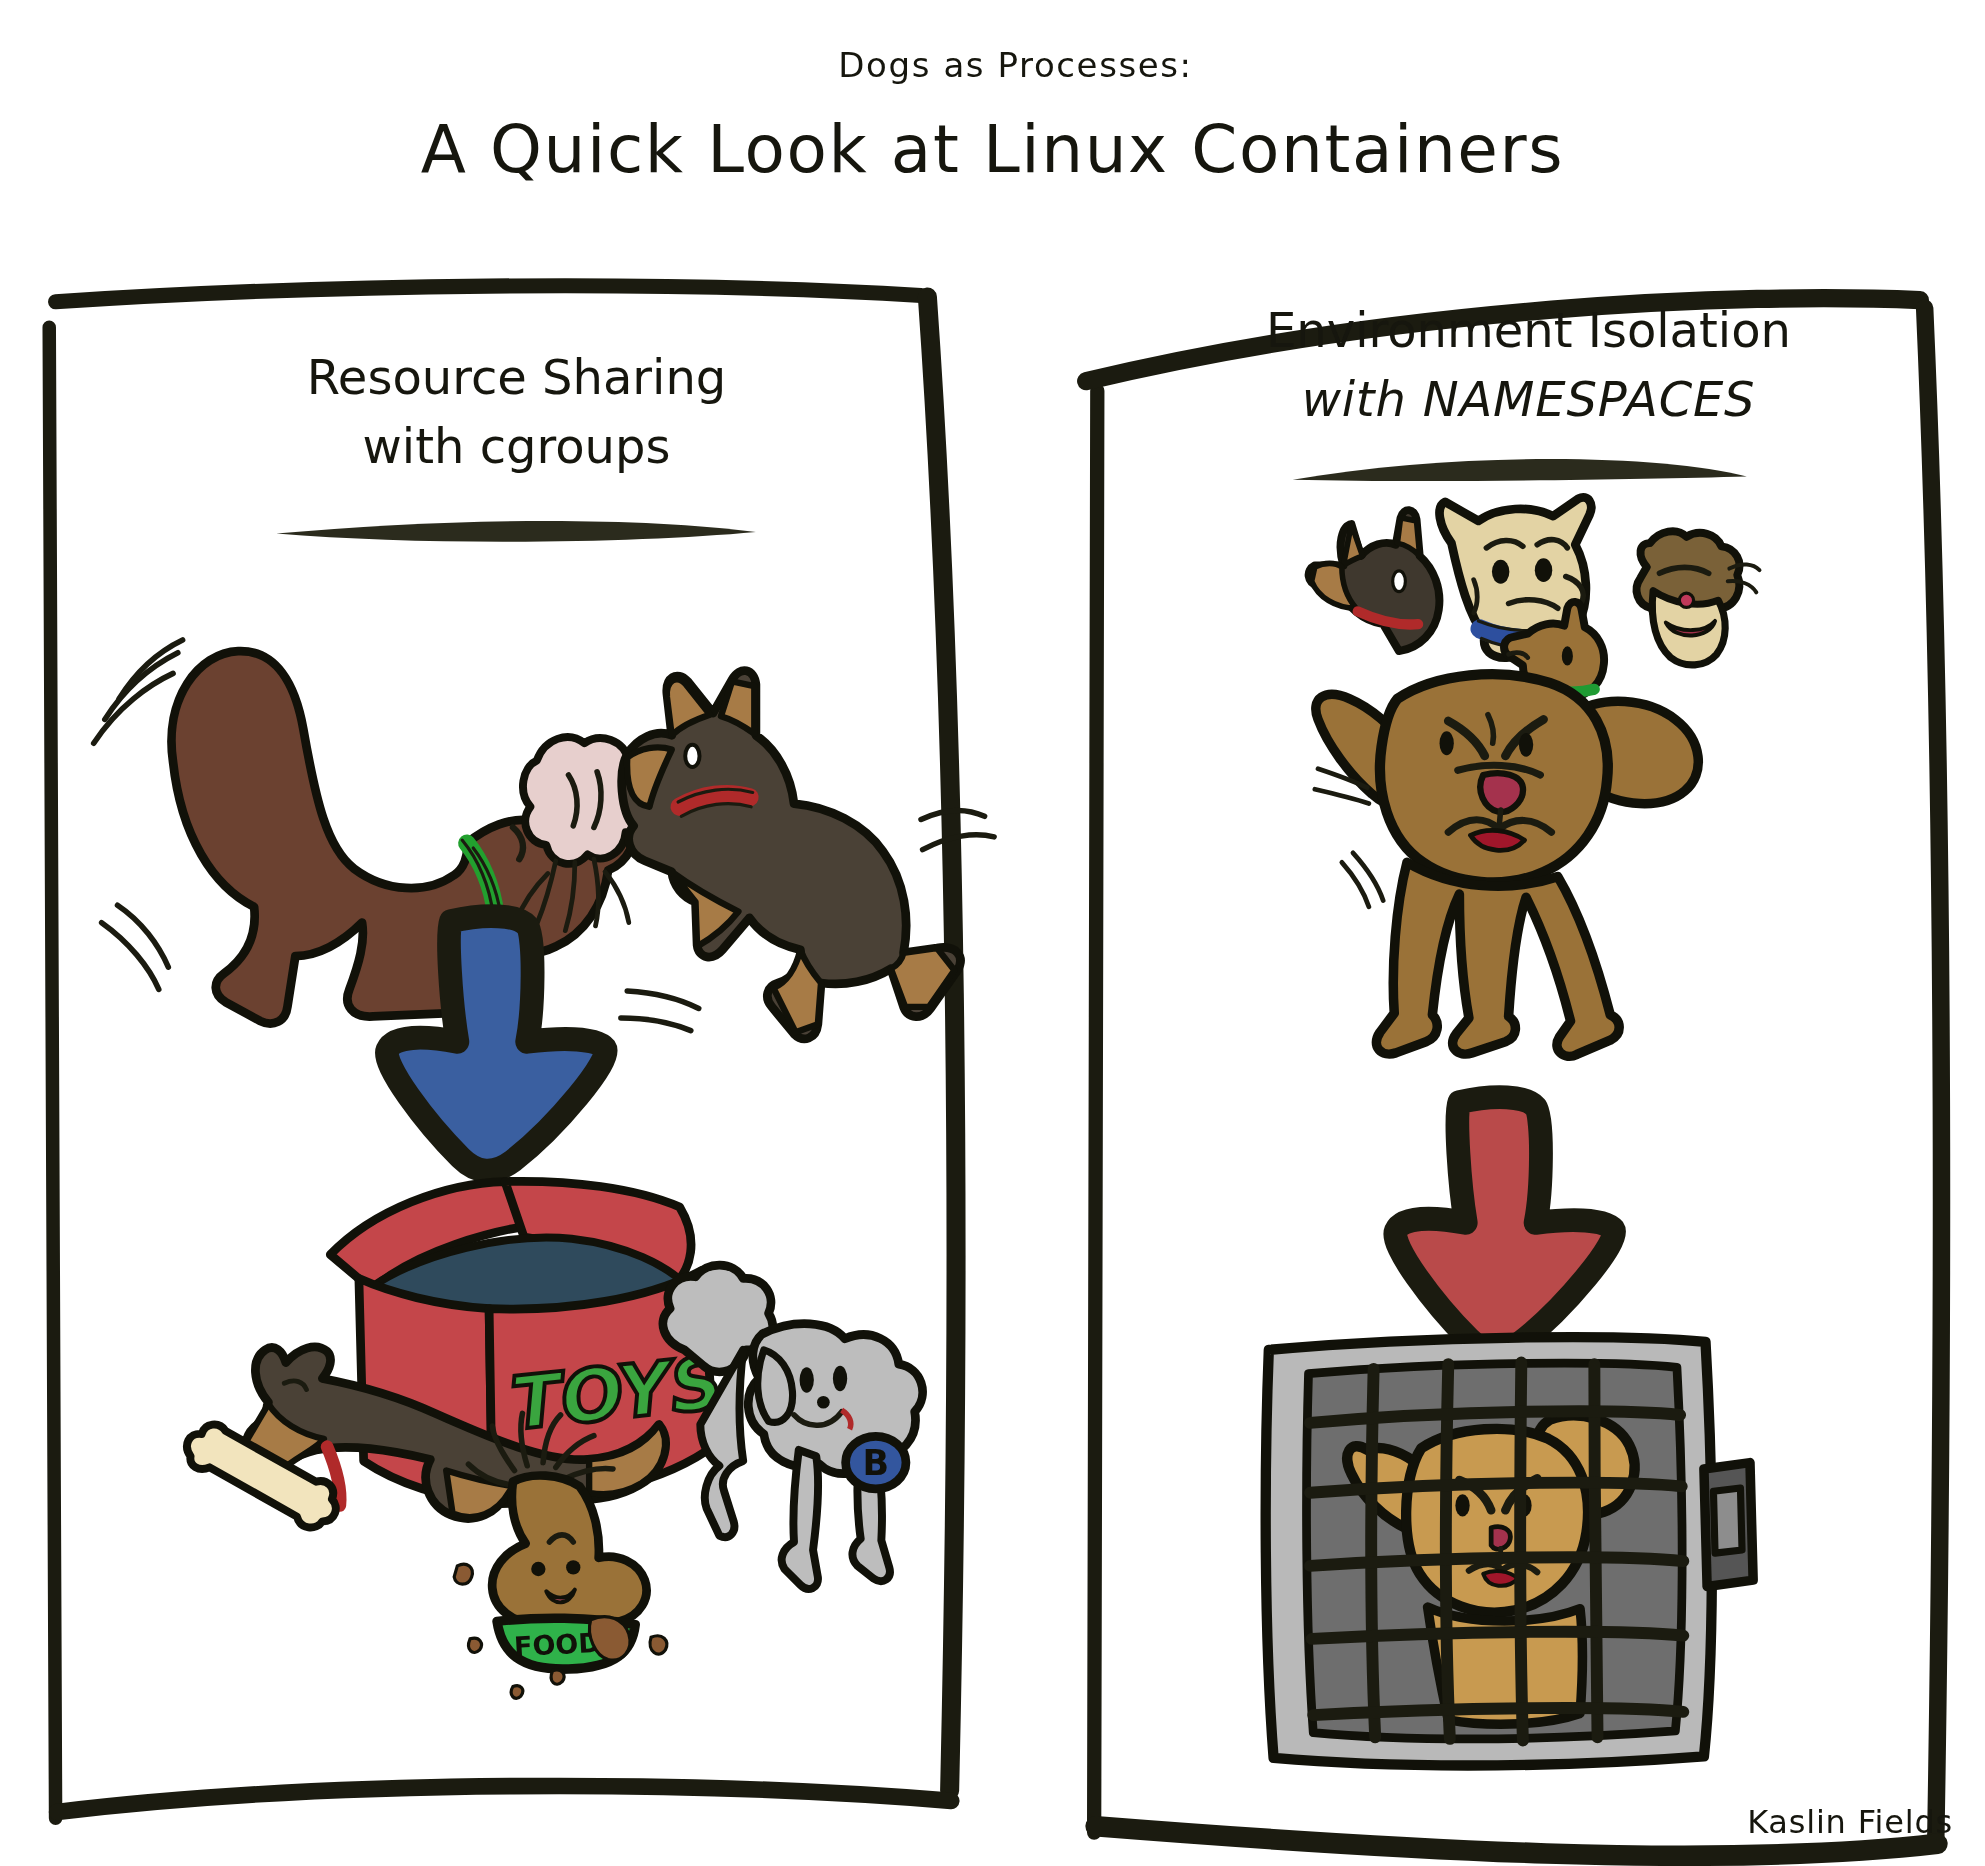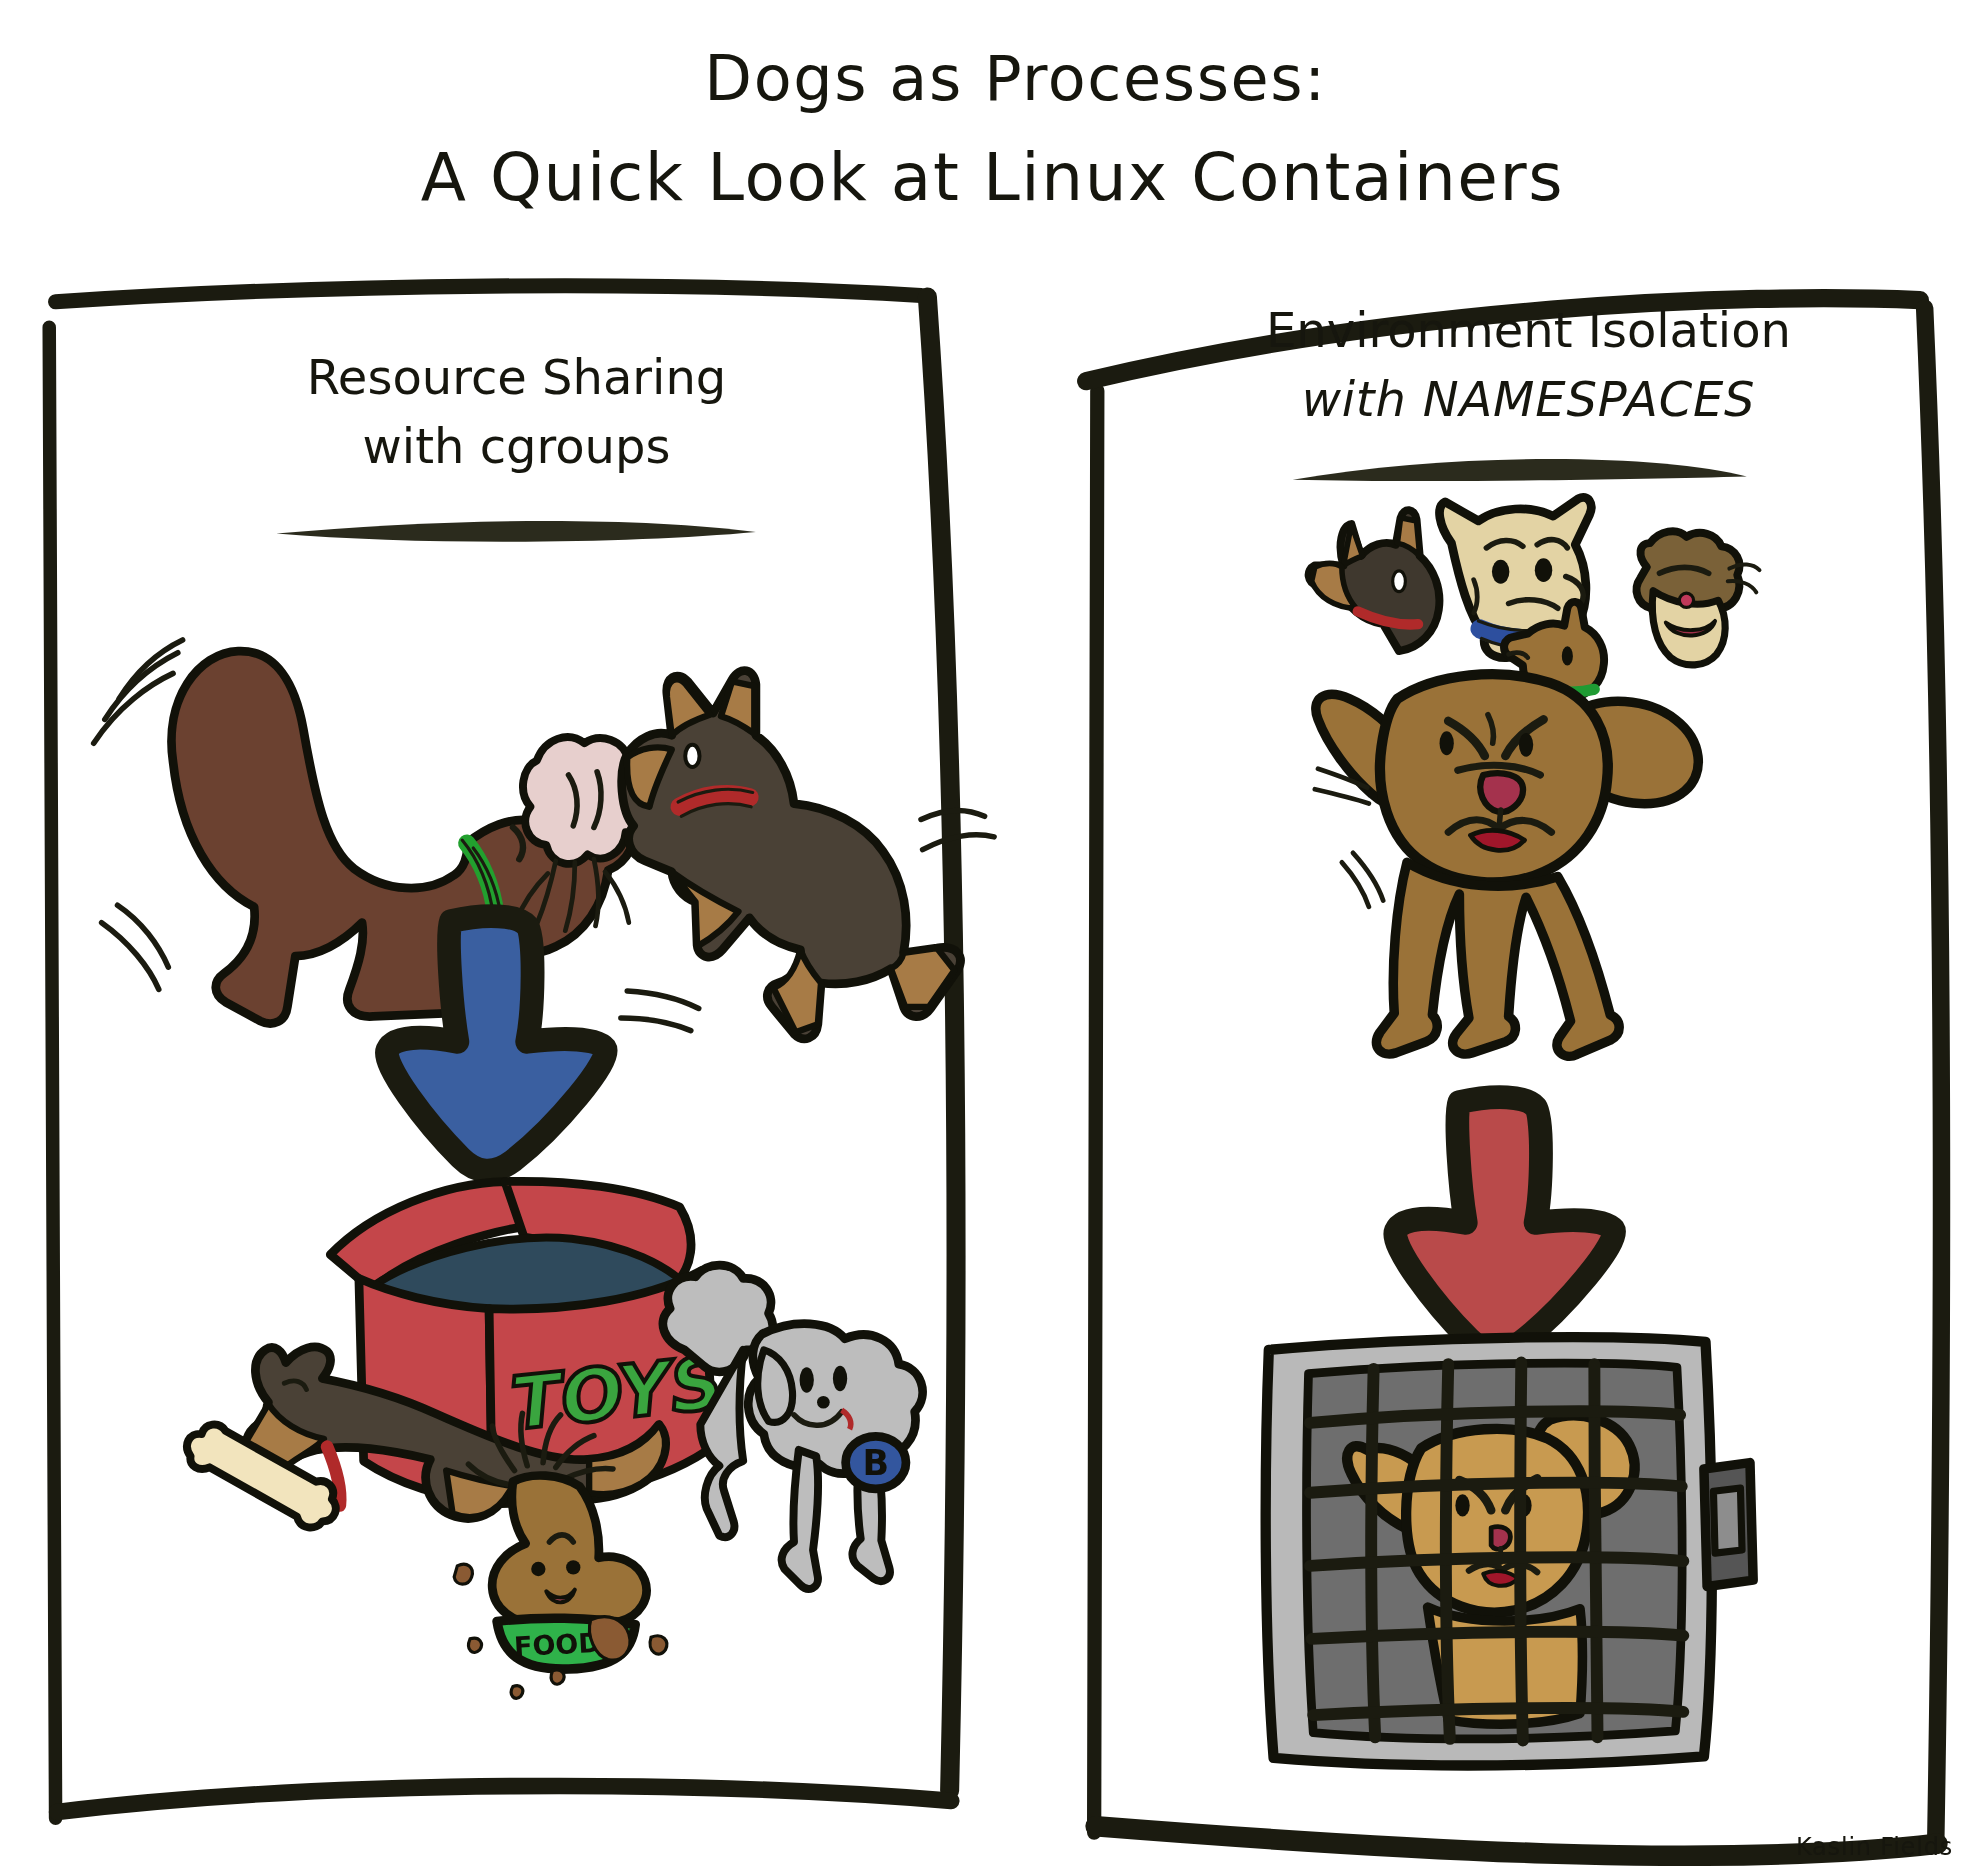--- a/index.html
+++ b/index.html
@@ -4,29 +4,29 @@
 <title>Dogs as Processes</title>
 <style>
   html,body{margin:0;padding:0;background:#ffffff;}
   body{width:1985px;height:1866px;position:relative;overflow:hidden;
        font-family:"DejaVu Sans",sans-serif;color:#16160e;}
 
   .stage{position:absolute;inset:0;width:1985px;height:1866px;}
 
   
   .title-block{position:absolute;left:0;top:48px;width:1985px;text-align:center;}
-  .title-line1{font-size:62px;letter-spacing:1.6px;line-height:1.0;padding-left:46px;}
+  .title-line1{font-size:34px;letter-spacing:1.6px;line-height:1.0;padding-left:46px;}
   .title-line2{font-size:66px;letter-spacing:1.6px;line-height:1.0;margin-top:35px;}
 
   .panel-title{position:absolute;text-align:center;line-height:1.18;}
   .panel-title .l1{font-size:48px;display:block;}
   .panel-title .l2{font-size:48px;display:block;margin-top:12.7px;}
   .ital{font-style:italic;letter-spacing:0.8px;}
 
-  .signature{position:absolute;right:32px;bottom:5px;font-size:24px;letter-spacing:0.8px;}
+  .signature{position:absolute;right:32px;bottom:25px;font-size:32px;letter-spacing:0.8px;}
 
   svg.art{position:absolute;left:0;top:0;width:1985px;height:1866px;pointer-events:none;}
   .ink{fill:none;stroke:#1b1b10;stroke-linecap:round;stroke-linejoin:round;}
   .fillink{stroke:#111109;stroke-linejoin:round;stroke-linecap:round;}
 </style>
 </head>
 <body>
 
 <div class="stage">
 

